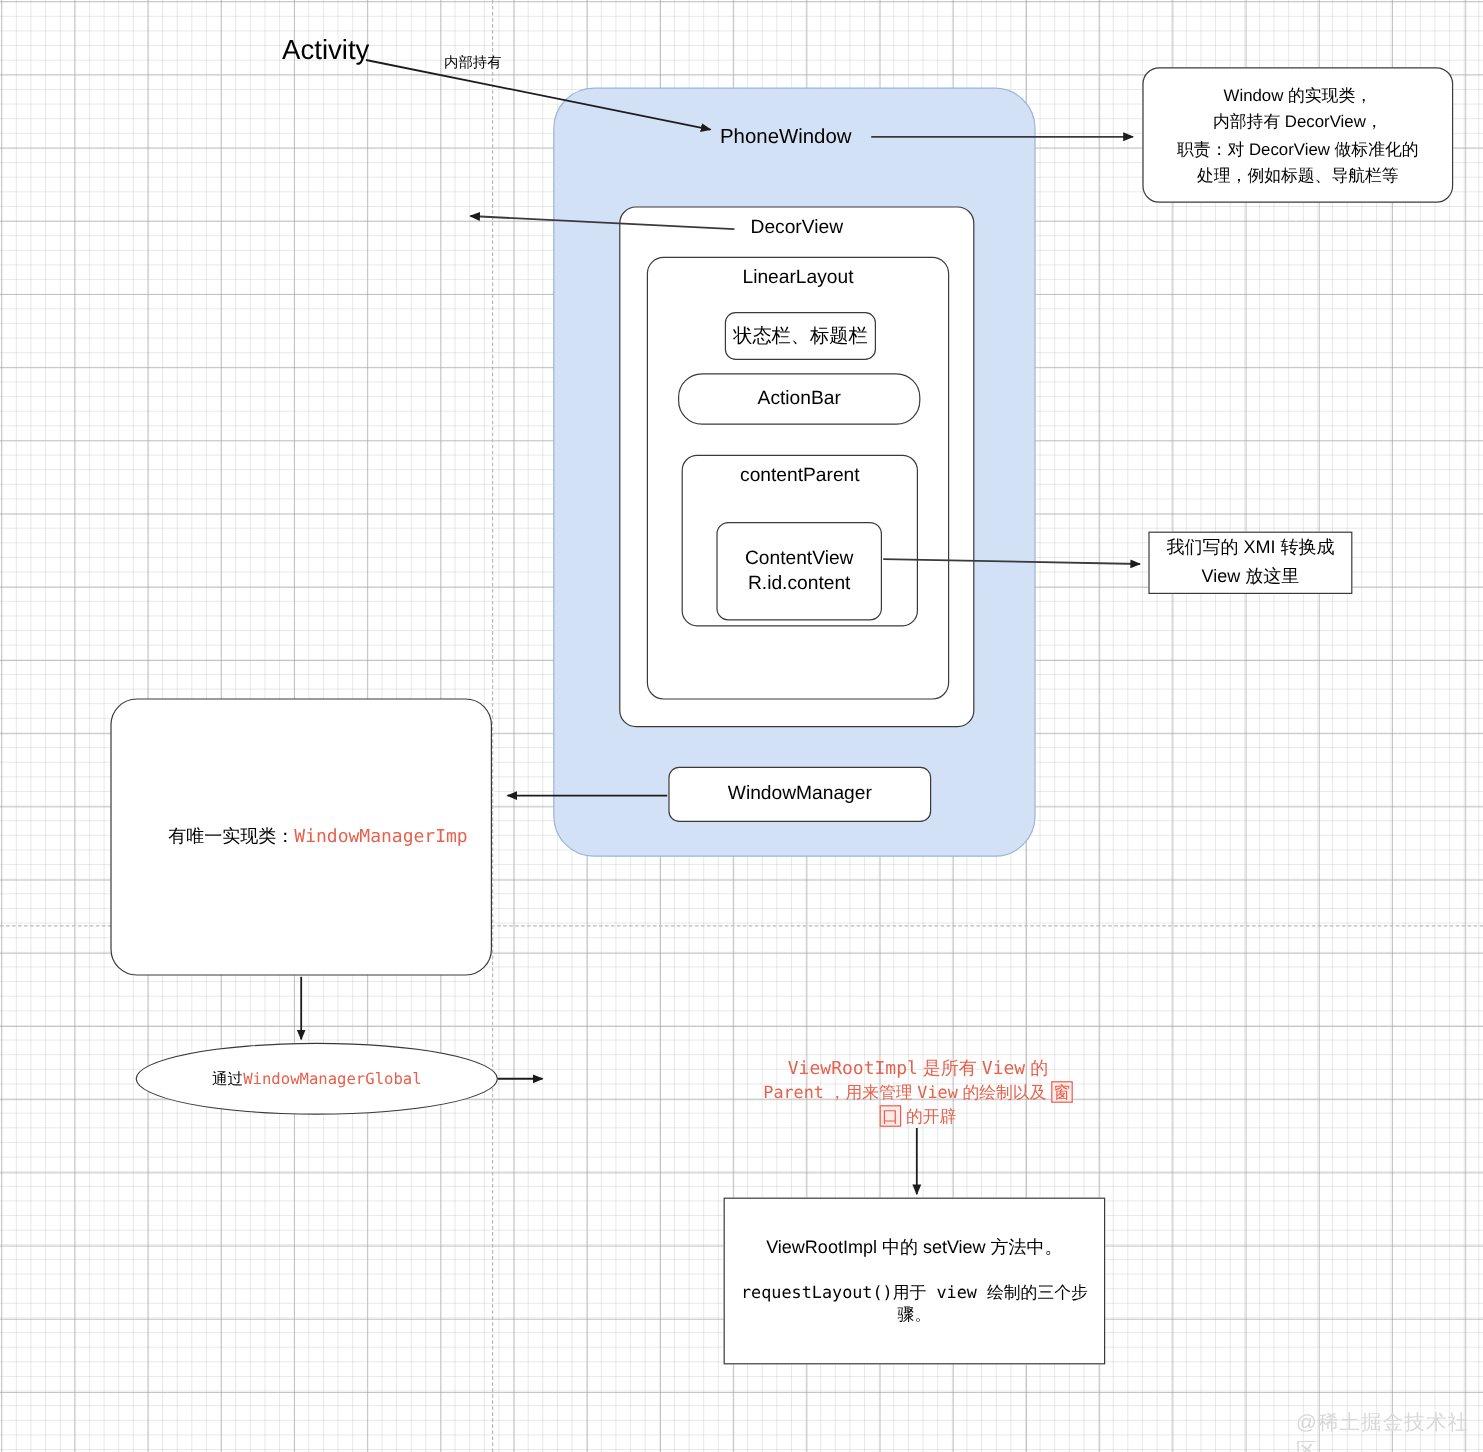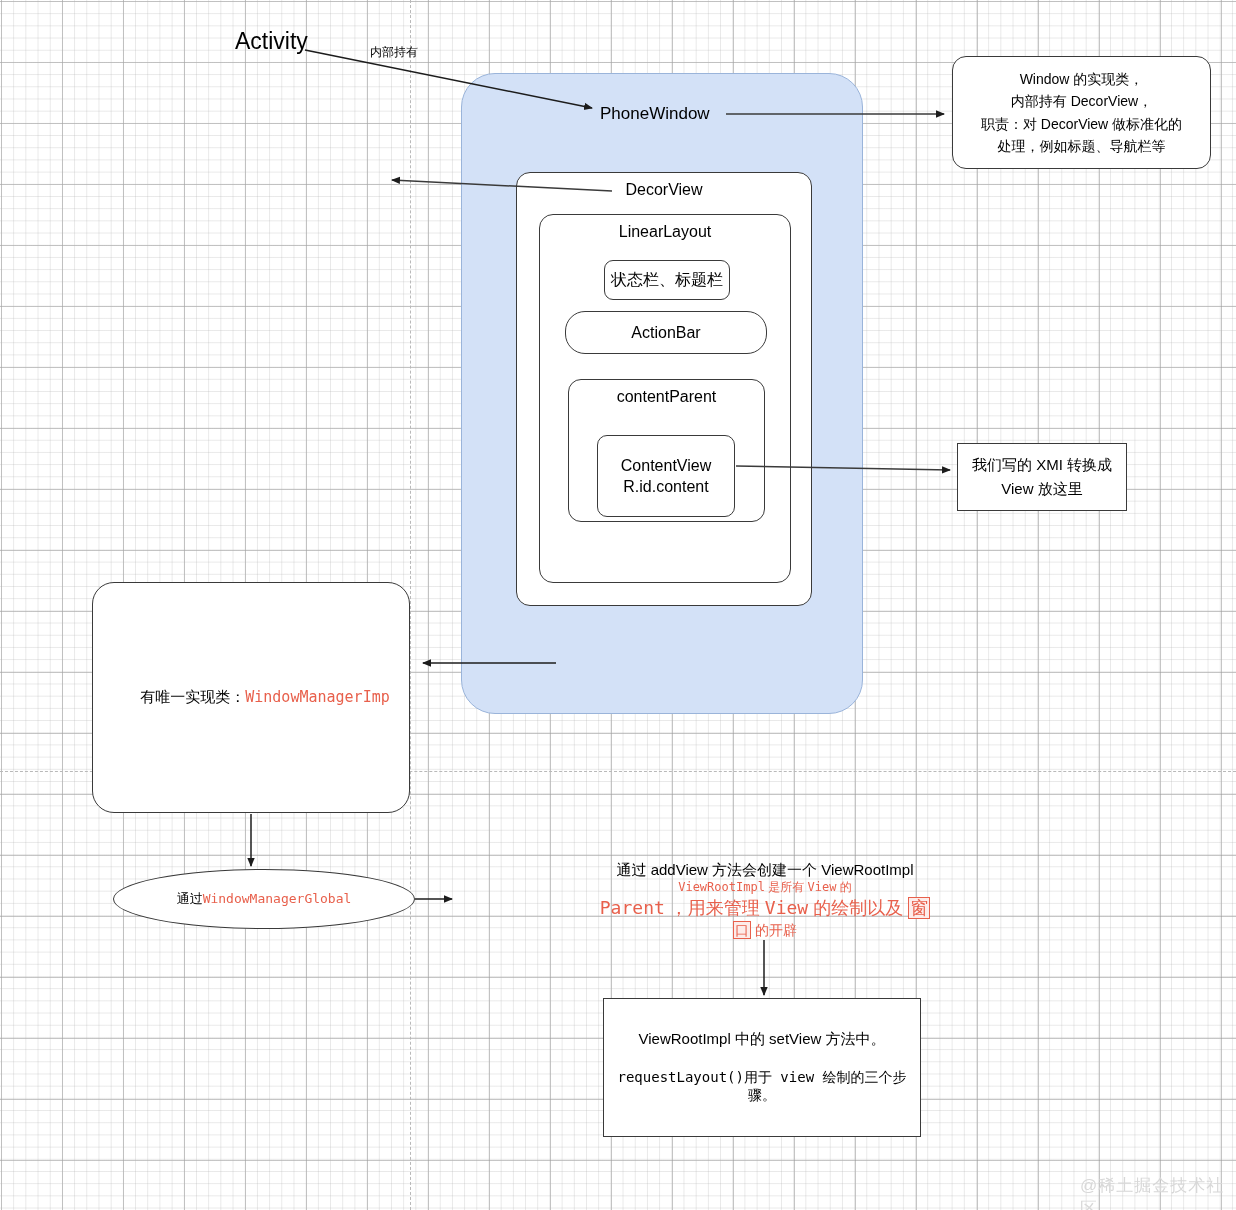--- a/index.html
+++ b/index.html
@@ -121,58 +121,60 @@
 
   <div class="node rounded-box label-top" style="left:568px; top:379px; width:197px; height:143px; font-size:16px; border-radius:13px;">
     <span>contentParent</span>
   </div>
 
   <div class="node rounded-box" style="left:597px; top:435px; width:138px; height:82px; font-size:16px; border-radius:10px; flex-direction:column; justify-content:center; gap:3px;">
     <span>ContentView</span>
     <span>R.id.content</span>
   </div>
 
+  <div class="node rounded-box" style="left:557px; top:639px; width:219px; height:46px; font-size:16px; border-radius:9px;">
+    <span>WindowManager</span>
+  </div>
 
   <div class="plain-text" style="left:600px; top:104px; font-size:17px;">PhoneWindow</div>
 
   <div class="plain-text" style="left:235px; top:28px; font-size:23px;">Activity</div>
 
   <div class="plain-text" style="left:370px; top:44px; font-size:12px;">内部持有</div>
 
 
   <div class="node rounded-box" style="left:952px; top:56px; width:259px; height:113px; padding:8px 10px; font-size:14px; line-height:1.6; white-space:pre-line;">
     <span>Window 的实现类，
 内部持有 DecorView，
 职责：对 DecorView 做标准化的
 处理，例如标题、导航栏等</span>
   </div>
 
-  <div class="node sharp-box" style="left:957px; top:443px; width:170px; height:68px; padding:6px 8px; font-size:15px; line-height:1.6; white-space:pre-line; border-width:1.3px;">
+  <div class="node sharp-box" style="left:957px; top:443px; width:170px; height:52px; padding:6px 8px; font-size:15px; line-height:1.6; white-space:pre-line; border-width:1.3px;">
     <span>我们写的 XMI 转换成
 View 放这里</span>
   </div>
 
   <div class="node rounded-box" style="left:92px; top:582px; width:318px; height:231px; font-size:15px; border-radius:22px;padding-left:28px;">
     <span>
       <span>有唯一实现类：</span><span class="mono red">WindowManagerImp</span>
     </span>
   </div>
 
   <div class="node" style="left:113px; top:869px; width:302px; height:60px; border:1.5px solid #3a3a3a; border-radius:50%; background:#fff; font-size:13px;">
     <span>
       <span>通过</span><span class="mono red">WindowManagerGlobal</span>
     </span>
   </div>
 
   <div class="plain-text" style="left:590px; top:860px; width:350px; text-align:center; font-size:15px; line-height:1.33;">
-    <div>通过 addView 方法会创建一个 ViewRootImpl</div>
-    <div style="font-size:12px;">
+    <div style="font-size:15px;margin-top:21px;">
       <span class="mono red">ViewRootImpl</span><span class="red"> 是所有 </span><span class="mono red">View</span><span class="red"> 的</span>
     </div>
-    <div style="font-size:18px;">
+    <div style="font-size:14px;">
       <span class="mono red">Parent</span><span class="red"> ，用来管理 </span><span class="mono red">View</span><span class="red"> 的绘制以及 </span><span class="hl">窗</span>
     </div>
     <div style="font-size:14px;">
       <span class="hl">口</span><span class="red"> 的开辟</span>
     </div>
   </div>
 
   <div class="node sharp-box" style="left:603px; top:998px; width:318px; height:139px; flex-direction:column; gap:20px; border-width:1.3px;">
     <div style="font-size:15px;">ViewRootImpl 中的 setView 方法中。</div>
     <div class="mono" style="font-size:14px;">requestLayout()用于 view 绘制的三个步骤。</div>

